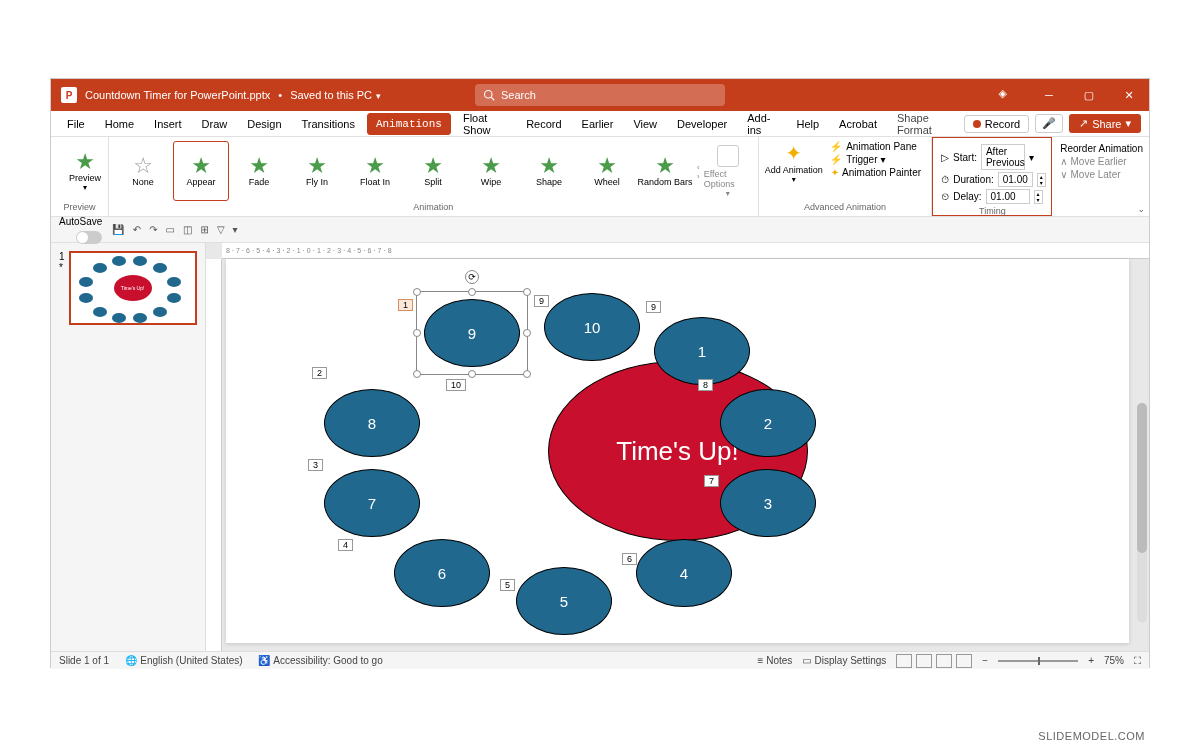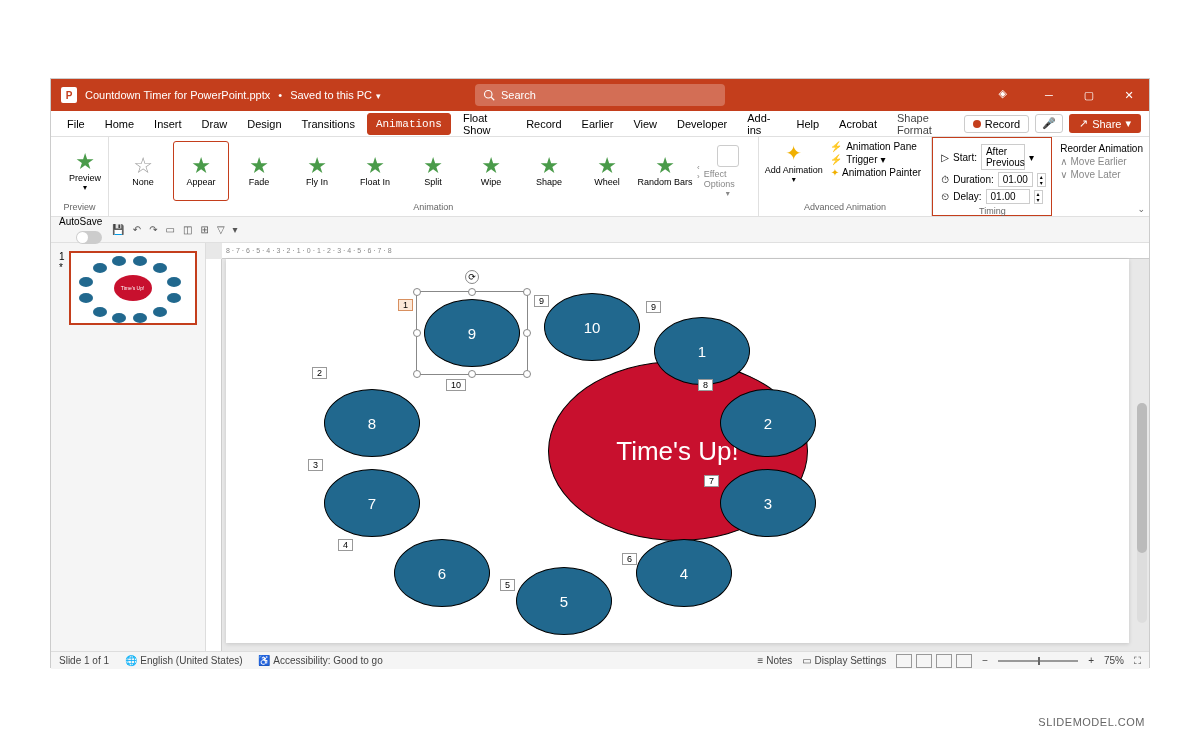--- a/index.html
+++ b/index.html
@@ -91,21 +91,21 @@
 .vscroll { position: absolute; right: 2px; top: 160px; width: 10px; height: 220px; background: #ddd; border-radius: 5px; }
 .vscroll .bar { width: 100%; height: 150px; background: #bbb; border-radius: 5px; }
 
 .statusbar { height: 18px; background: #f5f5f5; border-top: 1px solid #ddd; display: flex; align-items: center; padding: 0 8px; font-size: 10px; color: #444; gap: 16px; }
 .statusbar .right { margin-left: auto; display: flex; align-items: center; gap: 10px; }
 .statusbar .view-btns { display: flex; gap: 4px; }
 .statusbar .view-btns > span { width: 16px; height: 14px; border: 1px solid #999; display: inline-block; }
 .statusbar .zoom-slider { width: 80px; height: 2px; background: #999; position: relative; }
 .statusbar .zoom-slider::after { content: ""; position: absolute; left: 50%; top: -3px; width: 2px; height: 8px; background: #666; }
 
-.watermark { position: absolute; right: 55px; bottom: 15px; font-size: 11px; color: #666; letter-spacing: 0.5px; }
+.watermark { position: absolute; right: 55px; bottom: 1px; font-size: 11px; color: #666; letter-spacing: 0.5px; }
 
 .thumb-mini { position: absolute; border-radius: 50%; }
 .thumb-center { left: 50%; top: 50%; transform: translate(-50%,-50%); width: 38px; height: 26px; background: #c8102e; display:flex;align-items:center;justify-content:center;color:#fff;font-size:5px; }
 .thumb-small { width: 14px; height: 10px; background: #21688e; }
 
 .ribbon-chevron { position: absolute; right: 4px; bottom: 2px; font-size: 9px; color: #666; cursor: pointer; }
 </style>
 </head>
 <body>
 

